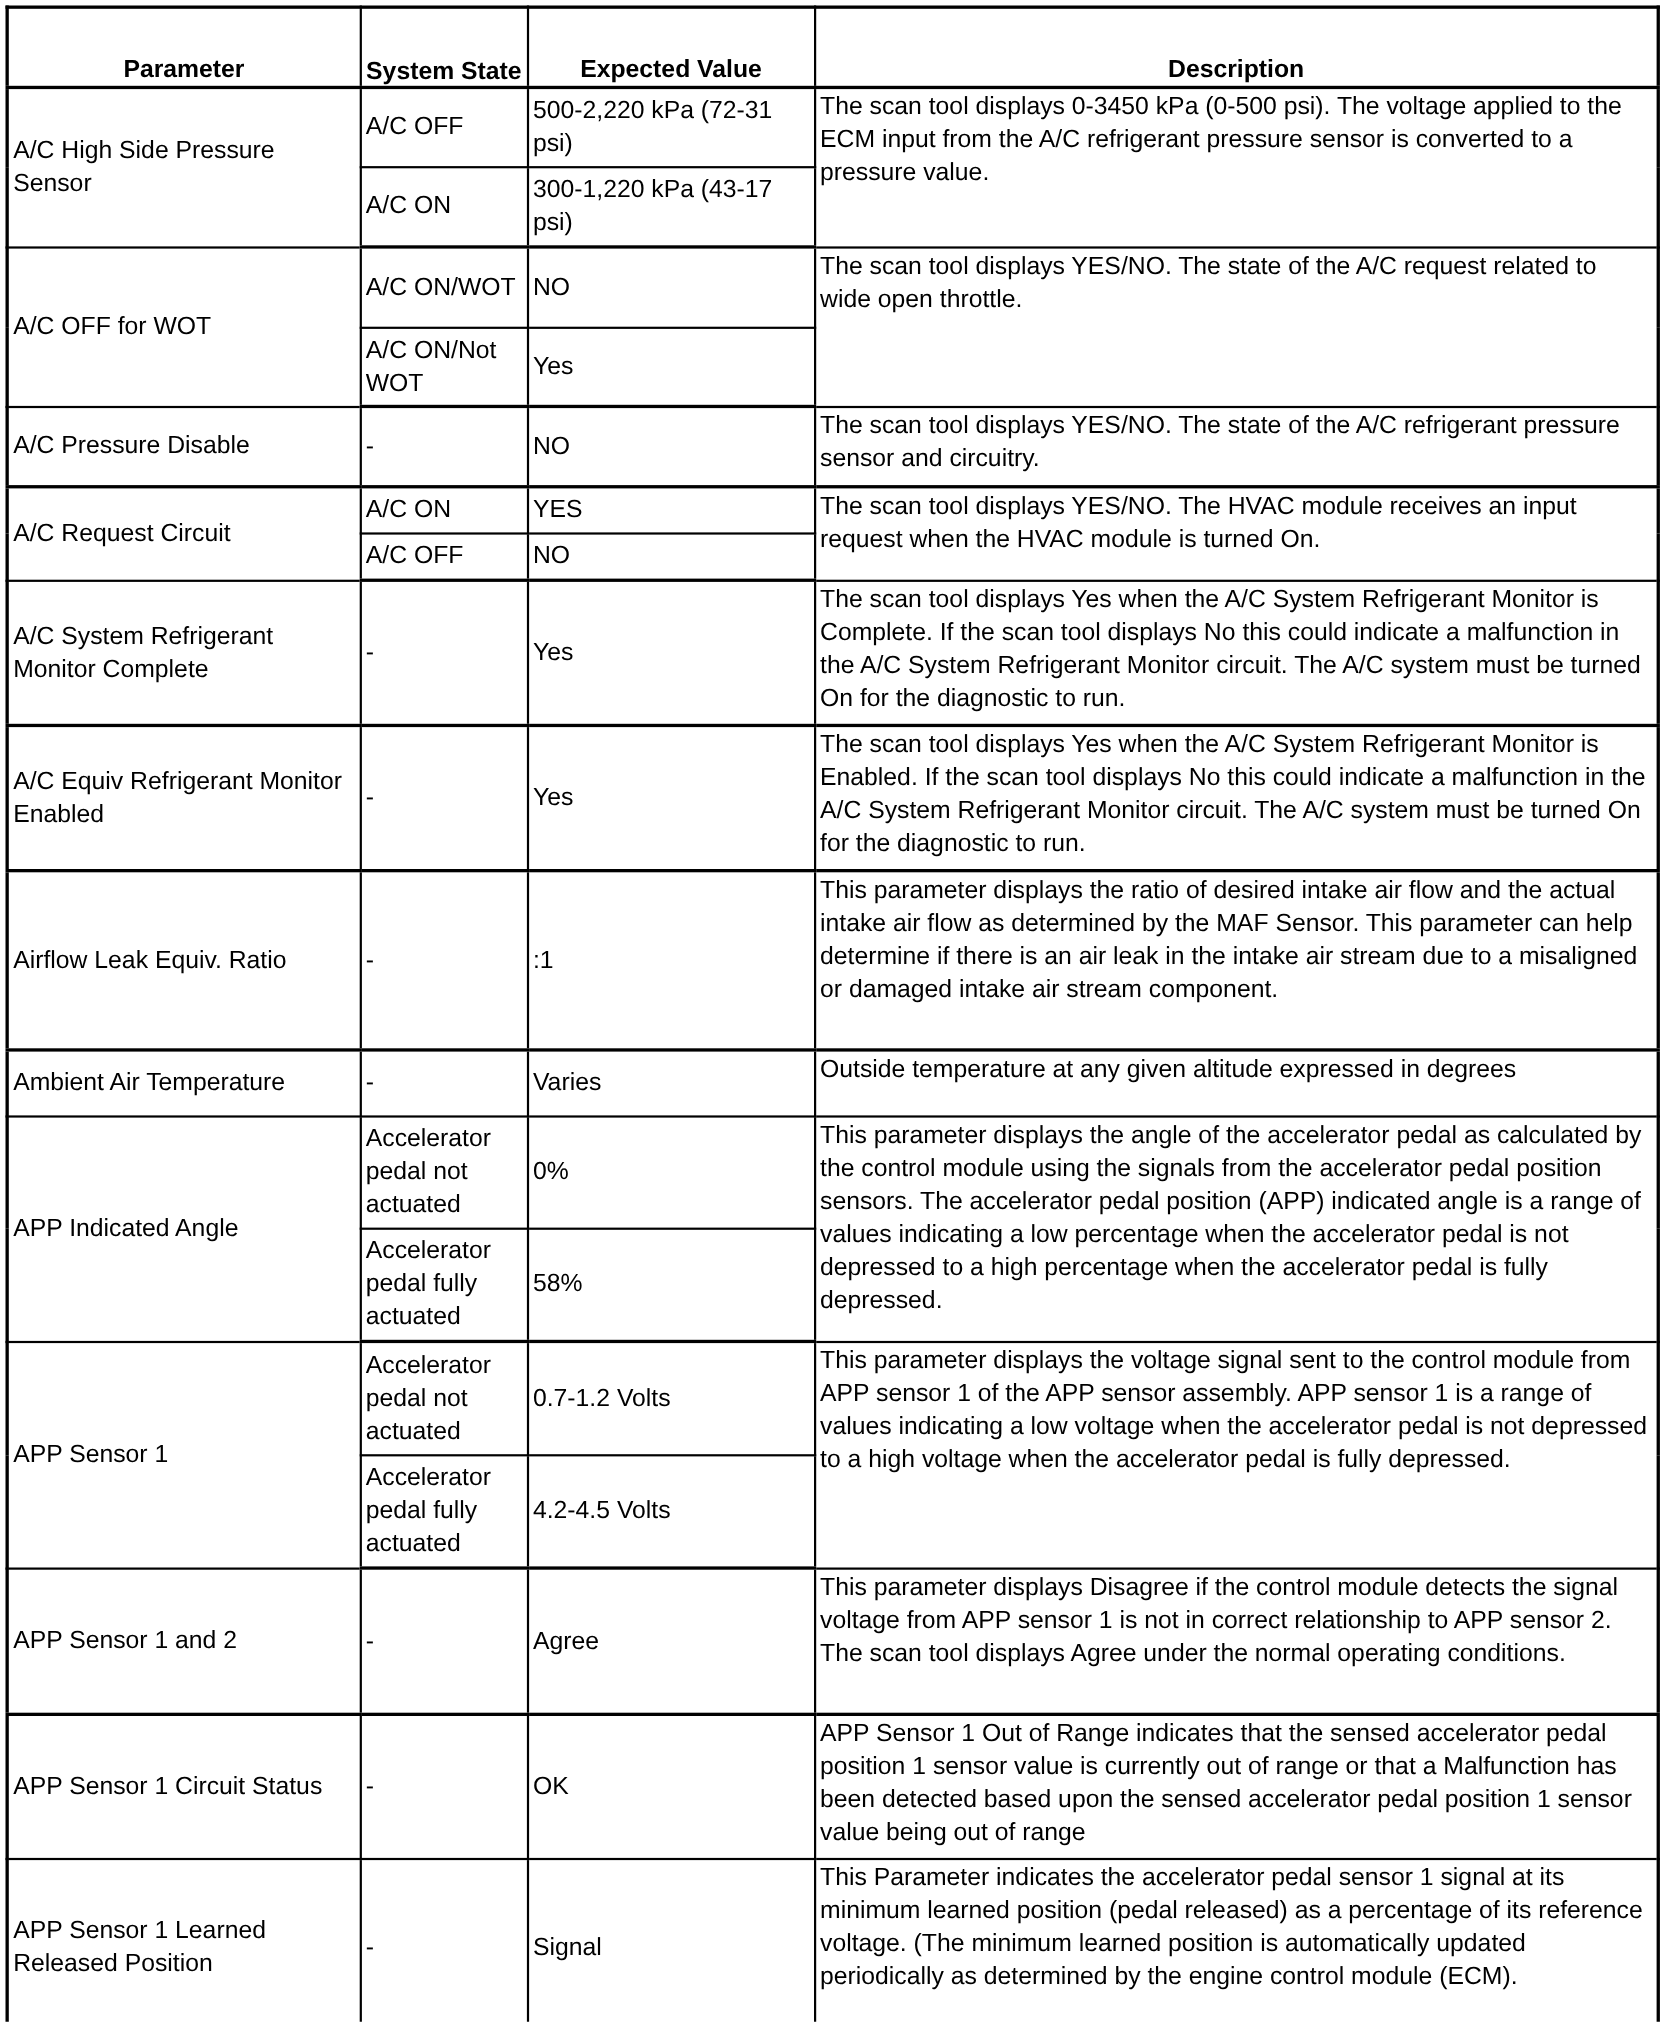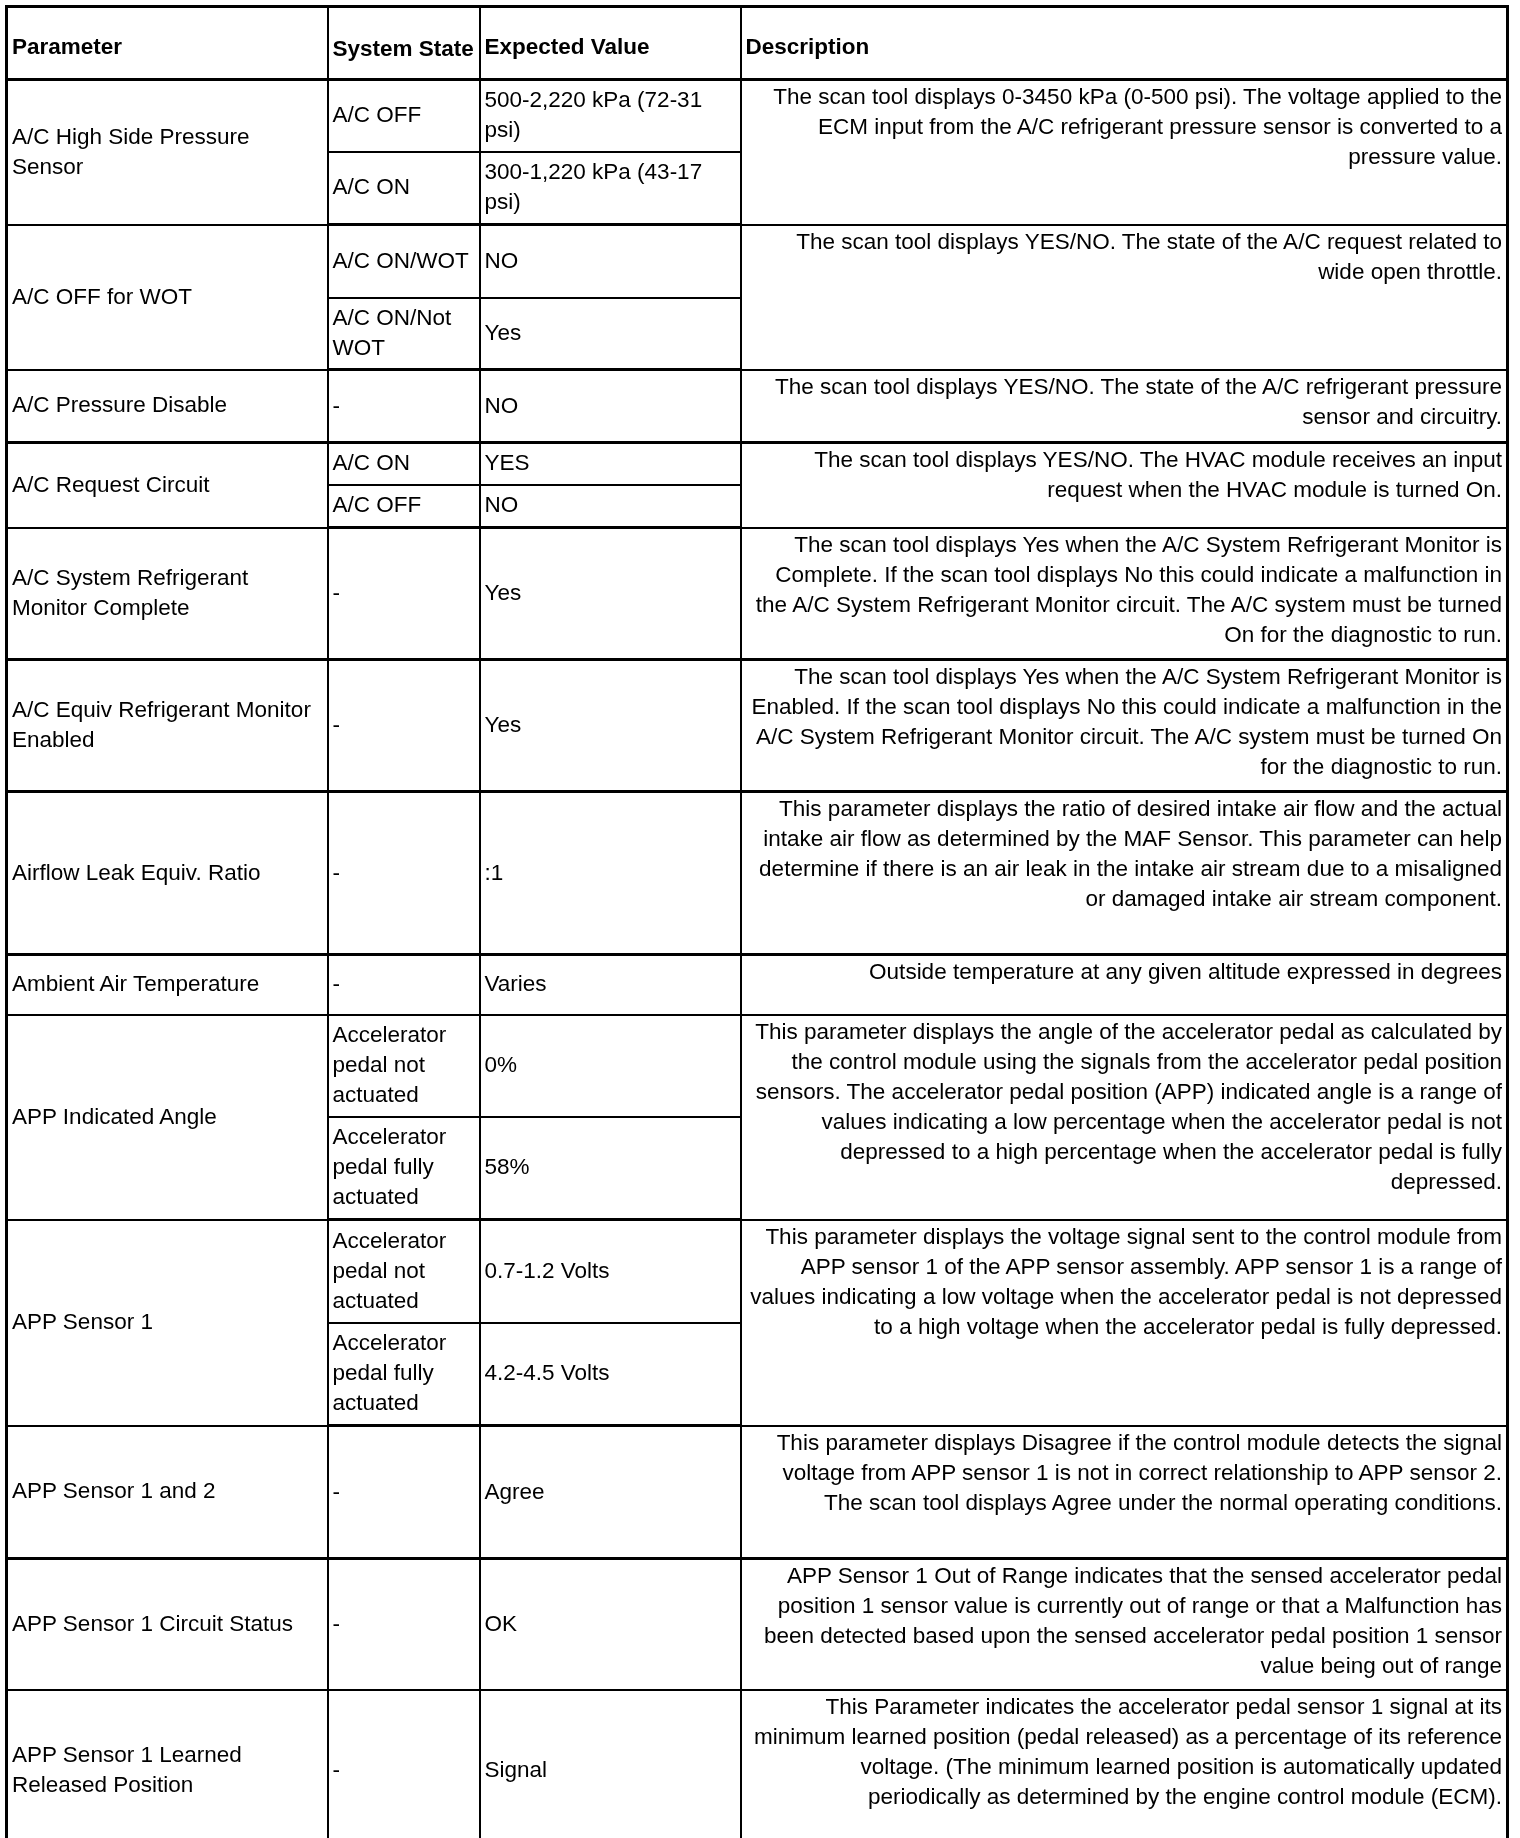--- a/index.html
+++ b/index.html
@@ -13,24 +13,24 @@
   table.params th, table.params td {
     border:2px solid #000;
     padding:1px 4px 2px 4px;
     vertical-align:middle;
     font-size:22.5px;
     line-height:30px;
     text-align:left;
     overflow:hidden;
   }
   table.params th {
-    font-weight:bold; vertical-align:bottom;
-    padding-bottom:16px;
+    font-weight:bold; text-align:center; vertical-align:bottom;
+    padding-bottom:0;
   }
-  table.params td.desc { vertical-align:top;text-align:right; }
+  table.params td.desc { vertical-align:top; }
   table.params thead tr { border-bottom:3px solid #000; }
   tr.group-end td { border-bottom:3px solid #000; }
   col.c1 { width:321px; } col.c2 { width:152px; }
   col.c3 { width:261px; } col.c4 { width:767px; }
 </style>
 </head>
 <body>
 
 <table class="params">
   <colgroup>

